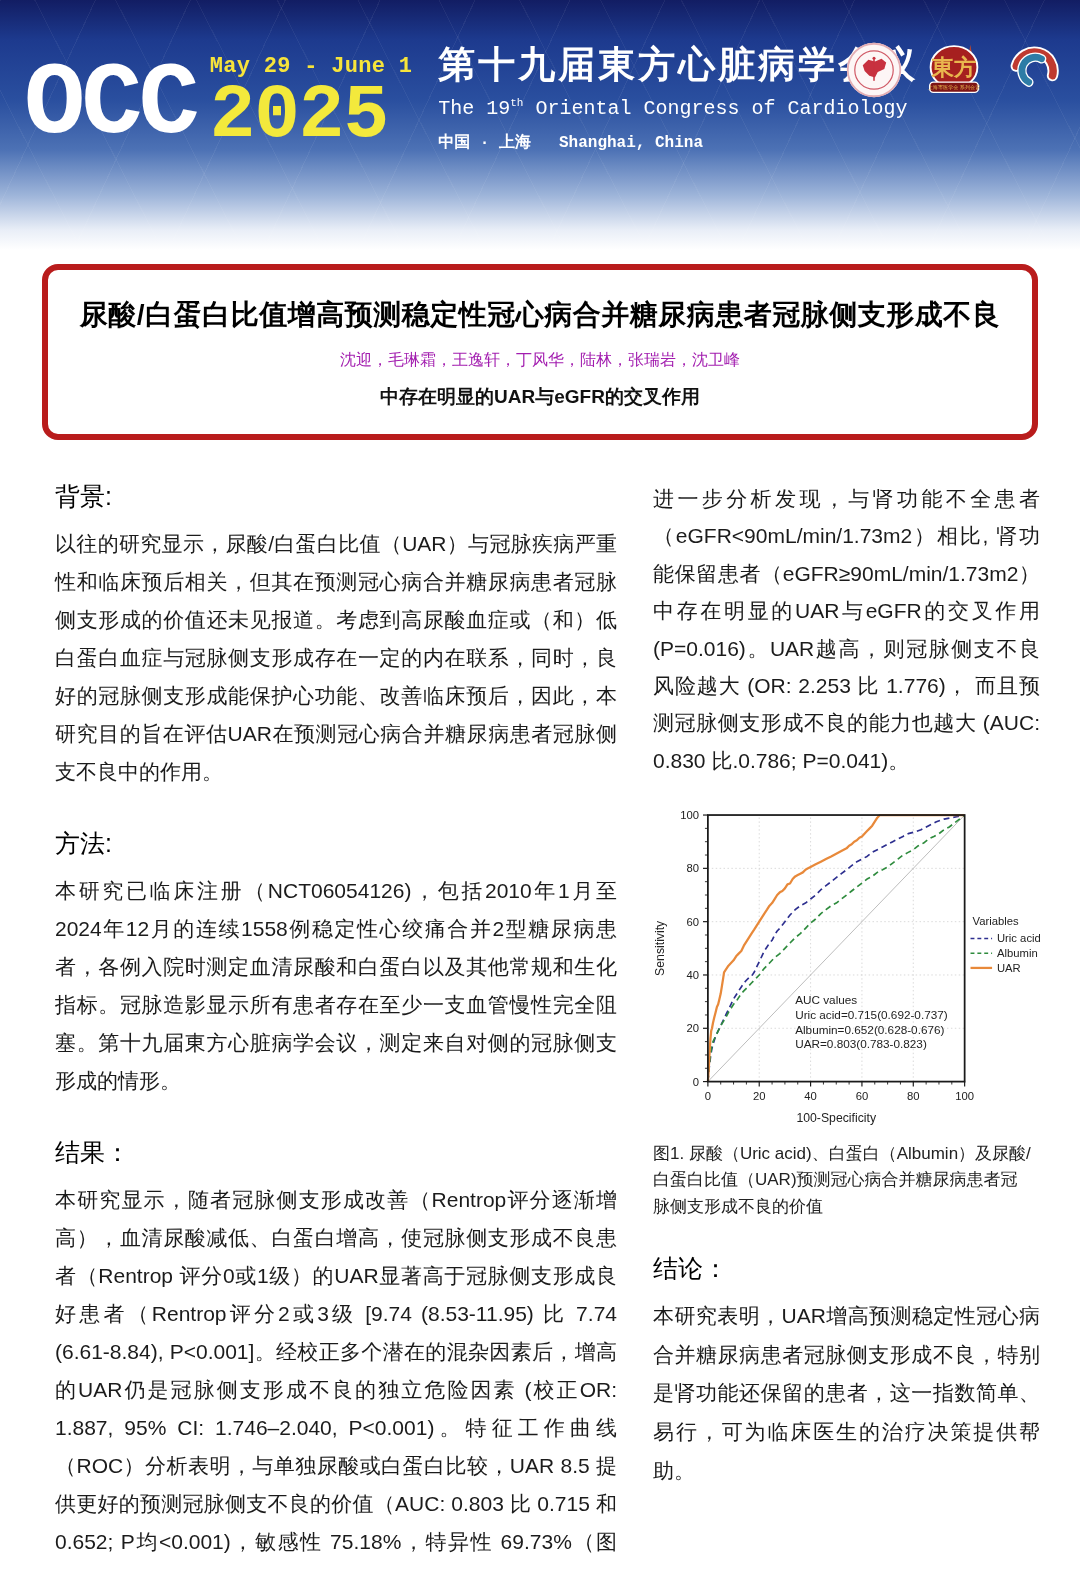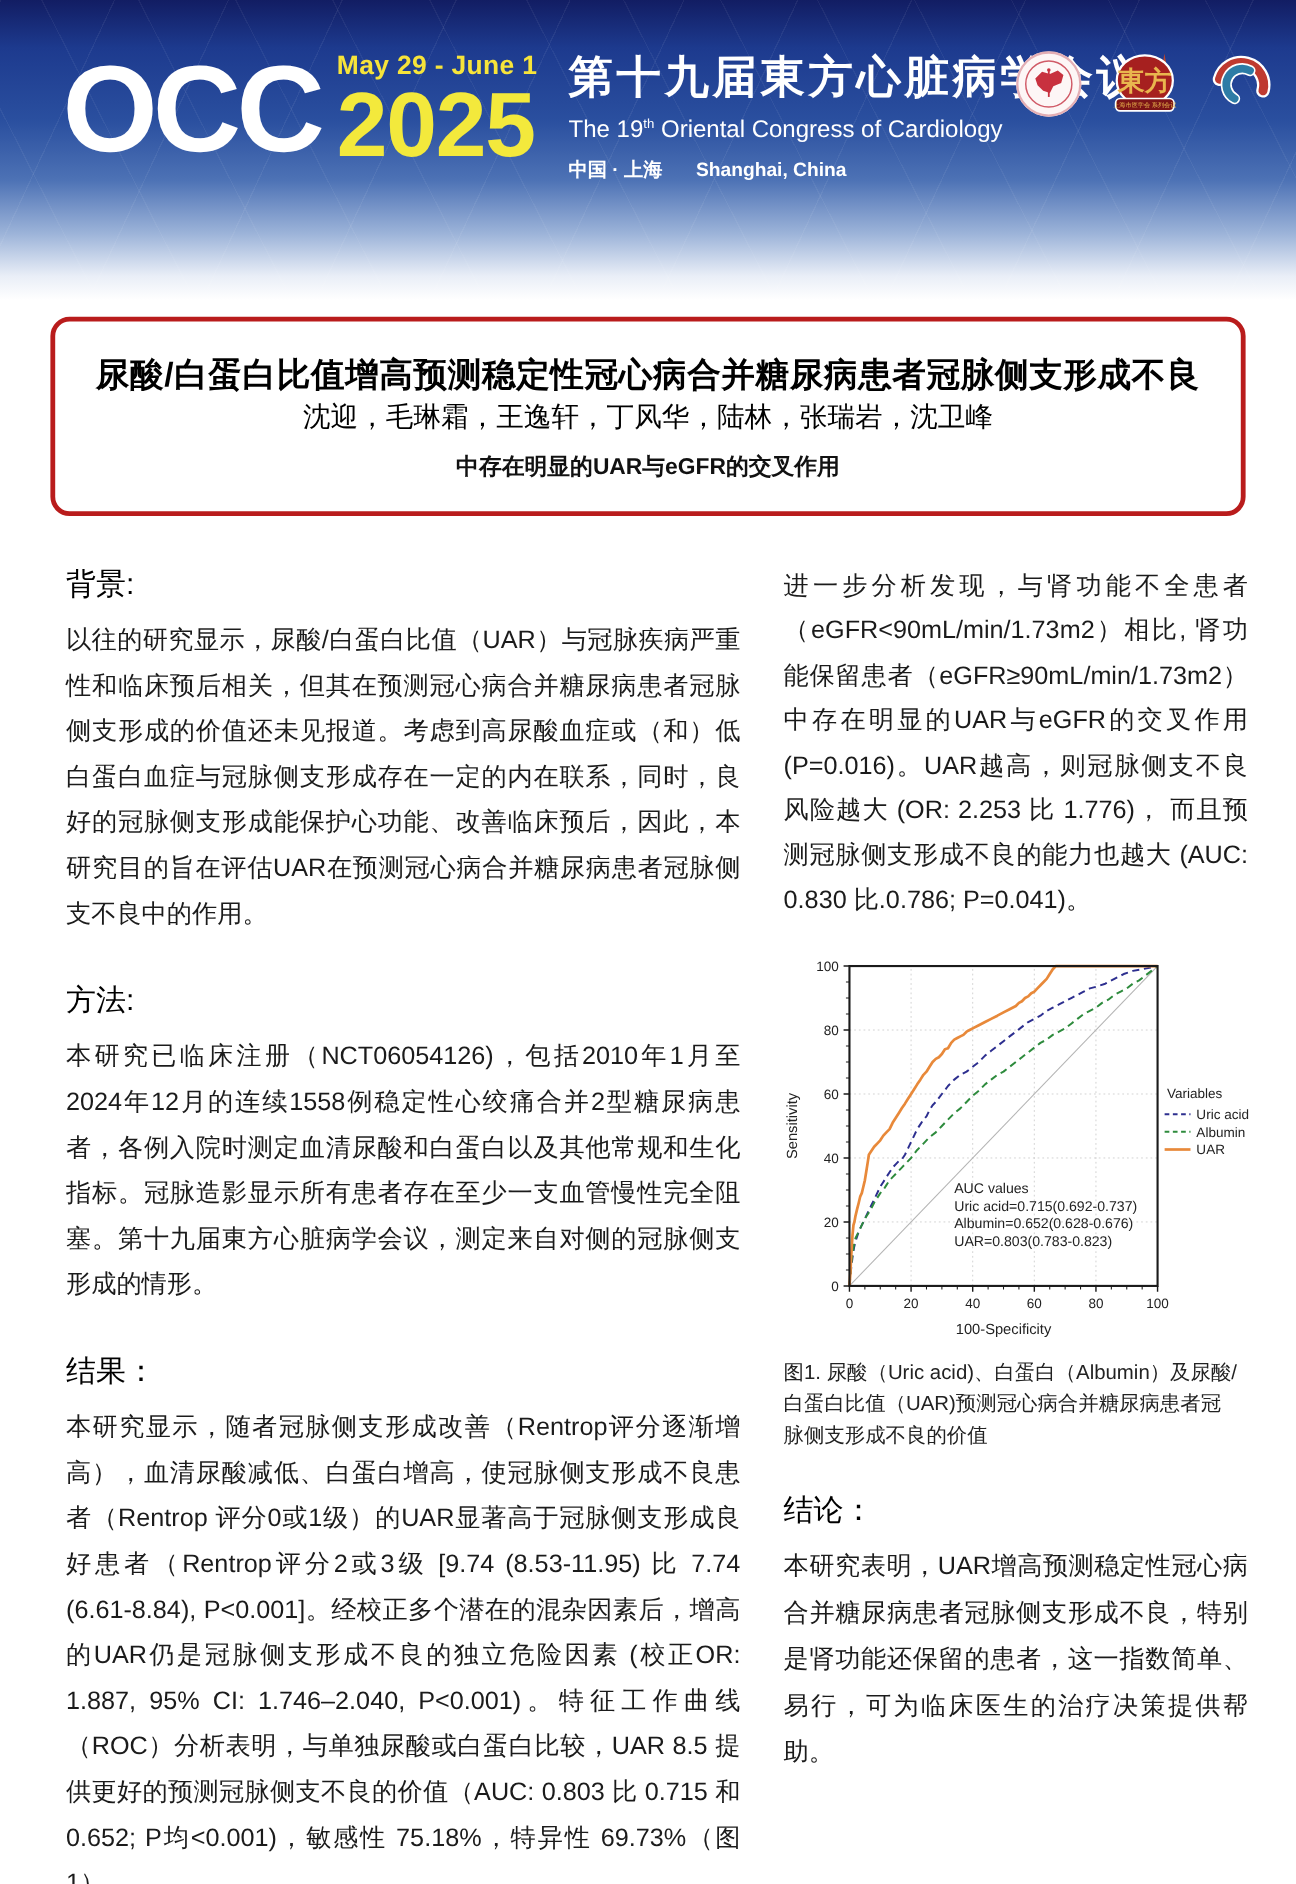--- a/index.html
+++ b/index.html
@@ -7,39 +7,39 @@
   body { width:1080px; font-family:"Liberation Sans","DejaVu Sans",sans-serif; color:#1a1a1a; }
   .page { position:relative; width:1080px; height:1570px; background:#ffffff; overflow:hidden; }
 
   
   .hero { position:relative; height:250px;
     background:linear-gradient(180deg,#121d63 0%, #1d3a8e 16%, #2a4f9f 40%, #4d72b5 60%, #9db4d9 78%, #e9eef7 92%, #ffffff 100%); }
   .hero::before { content:""; position:absolute; inset:0; pointer-events:none;
     background:
       repeating-linear-gradient(115deg, rgba(255,255,255,0.06) 0 1px, transparent 1px 86px),
       repeating-linear-gradient(63deg, rgba(255,255,255,0.05) 0 1px, transparent 1px 72px); }
-  .hero-row { position:relative; display:flex; align-items:center; padding:30px 0 0 52px; }
+  .hero-row { position:relative; display:flex; align-items:flex-end; padding:30px 0 0 24px;font-family:Liberation Mono, monospace; }
   .occ-wordmark { font-size:102px; line-height:0.92; font-weight:800; color:#ffffff; letter-spacing:-4px; }
   .date-year { margin-left:14px; display:flex; flex-direction:column; }
   .conf-dates { color:#f7e43a; font-weight:700; font-size:22px; letter-spacing:0.3px; margin-top:2px; }
   .conf-year { color:#f3e93c; font-weight:700; font-size:76px; line-height:0.98; letter-spacing:-1px; }
   .conf-block { margin-left:26px; padding-top:10px; color:#ffffff; }
   .conf-title-cn { font-size:37px; font-weight:700; letter-spacing:3px; white-space:nowrap; }
   .conf-title-en { font-size:20px; margin-top:7px; font-weight:400; }
   .conf-title-en sup { font-size:11px; }
   .conf-loc { font-size:16px; font-weight:700; margin-top:12px; }
   .loc-en { margin-left:28px; }
   .hero-logos { position:absolute; top:40px; right:16px; display:flex; align-items:flex-start; gap:16px;text-align:right; }
   .hero-logos svg { display:block; }
 
   
-  .title-box { margin:14px 42px 0 42px; border:4px solid #b91c1c; border-radius:16px;
+  .title-box { margin:14px 42px 0 42px; border:6px solid #b91c1c; border-radius:16px;
     padding:26px 30px 24px; text-align:center; background:#ffffff; }
   .poster-title { font-size:28px; font-weight:700; color:#000000; letter-spacing:0.5px; }
-  .authors { font-size:23px; color:#000000; }
+  .authors { font-size:16px; margin-top:16px; color:#a21caf; }
   .affiliation { font-size:19px; font-weight:700; margin-top:13px; color:#111111; }
 
   
   .content { display:flex; padding:40px 40px 0 55px; gap:36px; }
   .col-left { width:562px; flex:0 0 562px; }
   .col-right { flex:1; min-width:0; }
   h2.sec { font-size:25px; font-weight:400; color:#000000; margin:0 0 12px 0; }
   .body-text { font-size:21px; line-height:1.81; text-align:justify; color:#1b1b1b; }
   .col-left .body-text { margin-bottom:36px; }
   .further { line-height:1.78; }

